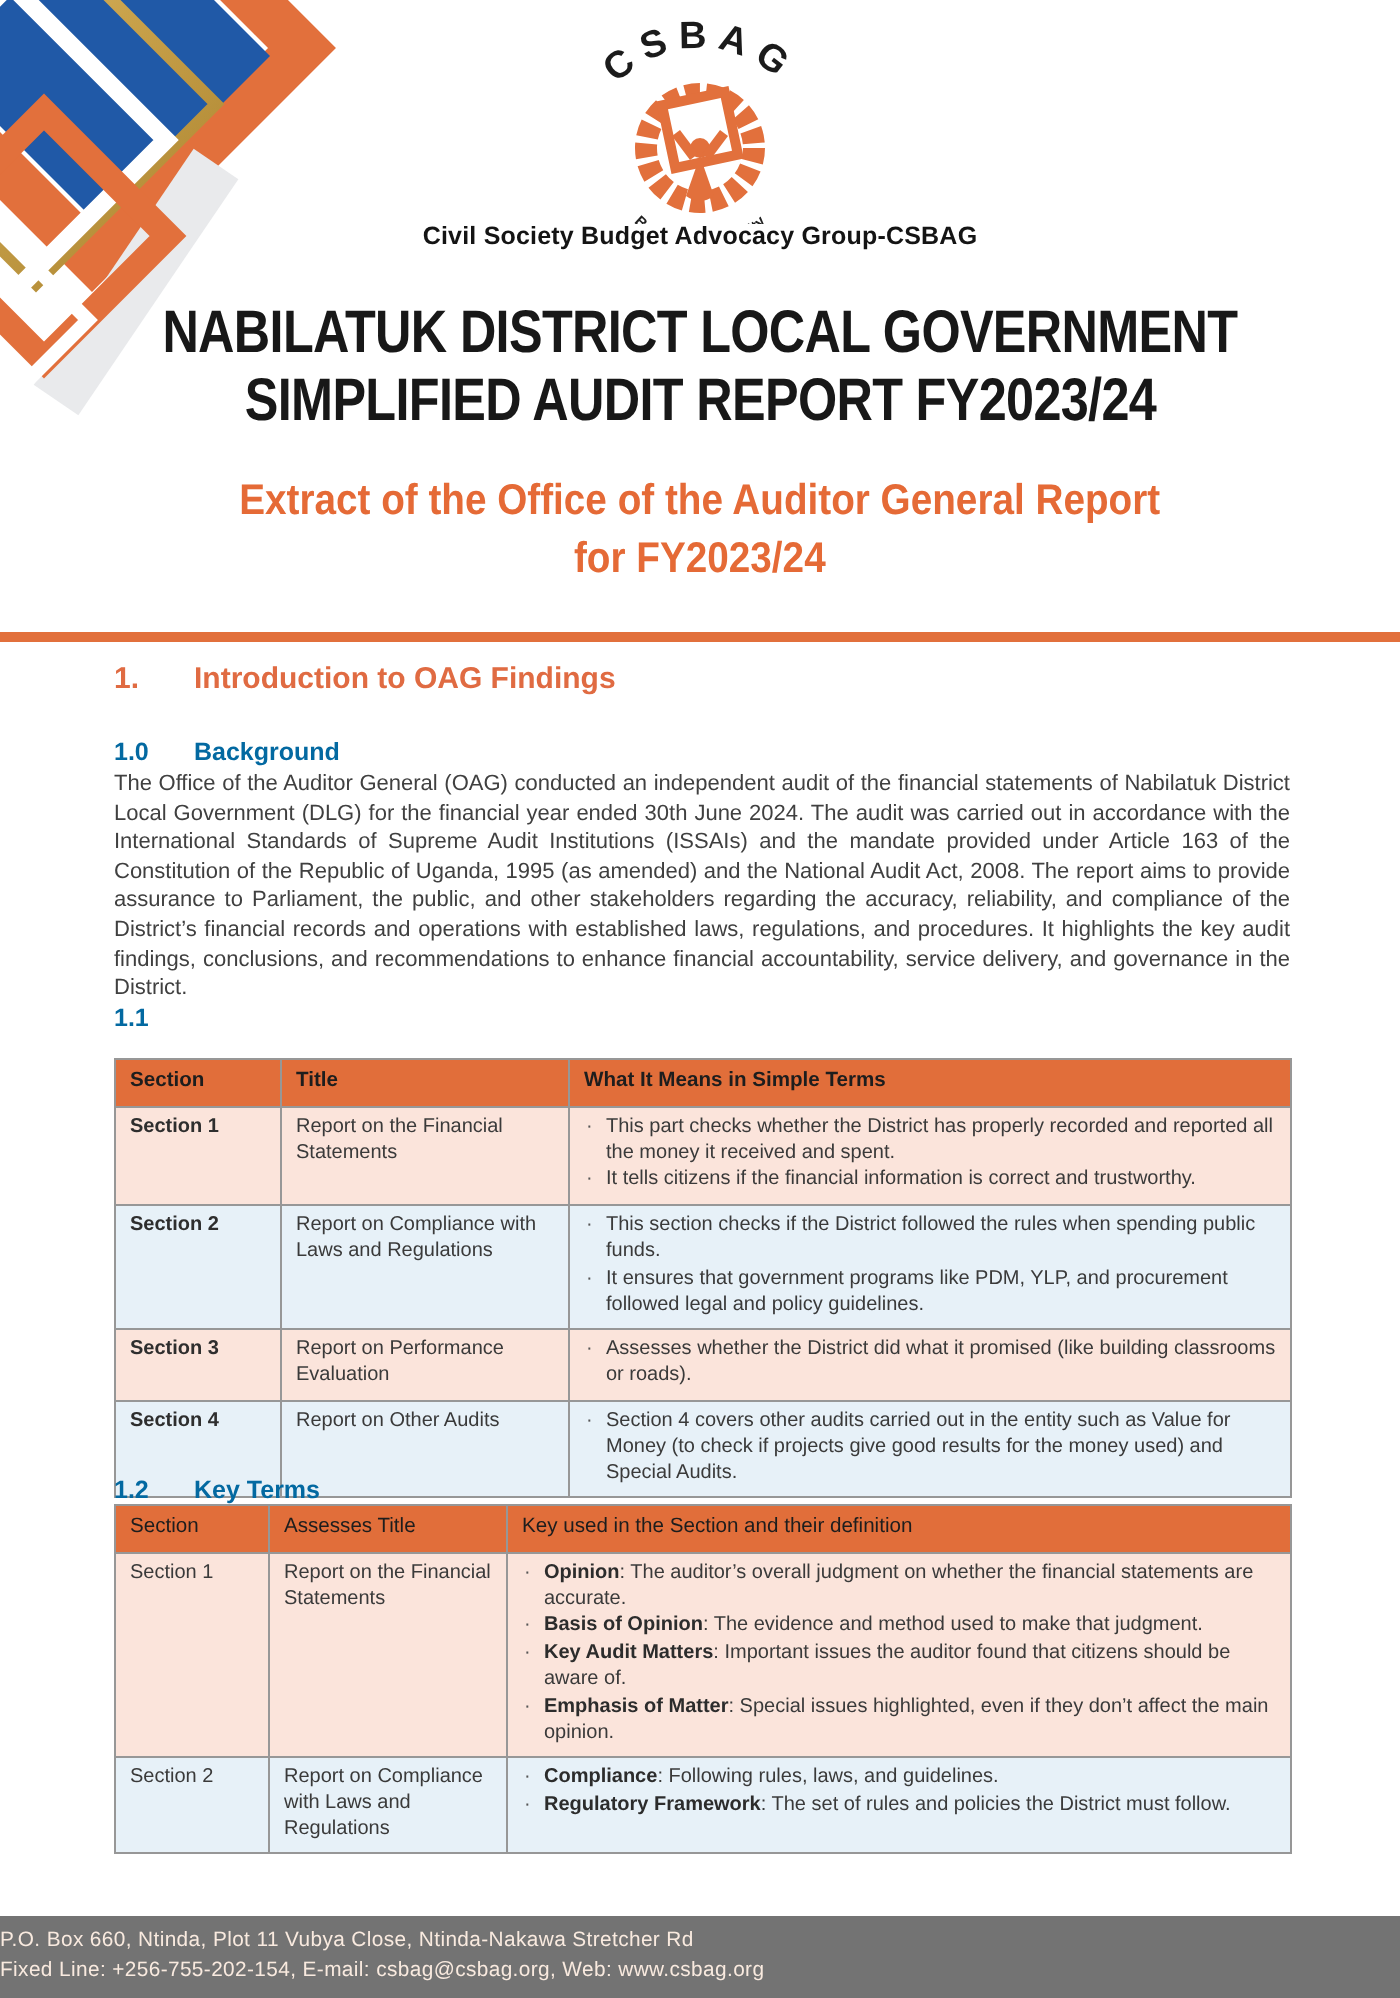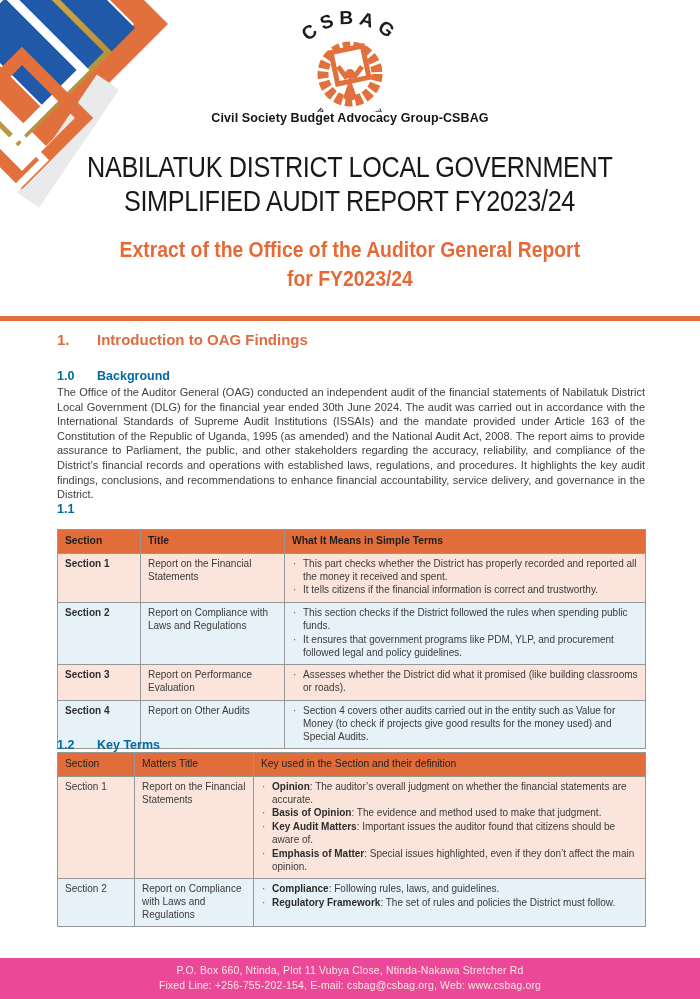--- a/index.html
+++ b/index.html
@@ -8,21 +8,21 @@
     font-family:"Liberation Sans",sans-serif;color:#3d3d3d;
   }
   
   .corner{position:absolute;top:0;left:0;width:250px;height:310px;}
   
   .logo-wrap{position:absolute;top:8px;left:0;right:0;text-align:center;}
   .org-name{position:absolute;top:111px;left:0;right:0;text-align:center;
     font-size:12.5px;font-weight:bold;color:#141414;letter-spacing:0.1px;}
   
   .title{position:absolute;top:150px;left:0;right:0;text-align:center;
-    font-weight:normal;color:#181818;font-size:30px;line-height:34px;letter-spacing:-0.4px;}
+    font-weight:bold;color:#181818;font-size:30px;line-height:34px;letter-spacing:-0.4px;}
   .title .tline{display:inline-block;white-space:nowrap;transform:scaleX(0.84);}
   .subtitle{position:absolute;top:236px;left:0;right:0;text-align:center;
     font-weight:bold;color:#E56A36;font-size:21.5px;line-height:29px;}
   .subtitle .tline{display:inline-block;white-space:nowrap;transform:scaleX(0.9);}
   .divider{position:absolute;top:316px;left:0;width:700px;height:5px;background:#E2703C;}
   
   .hrow{position:absolute;left:57px;width:588px;display:flex;}
   .hrow .num{width:40px;flex:0 0 40px;}
   .sec-heading{top:331px;color:#E06B42;font-weight:bold;font-size:15px;}
   .sub-heading{font-weight:bold;font-size:12.5px;color:#0369a1;}
@@ -43,22 +43,22 @@
   tr.row-pink td{background:#FBE4DB;}
   tr.row-blue td{background:#E7F1F8;}
   td.col-section b{color:#2e2e2e;}
   ul.blist{margin:0;padding:0;list-style:none;}
   ul.blist li{position:relative;padding-left:11px;margin:0 0 1px 0;}
   ul.blist li::before{content:"·";position:absolute;left:1px;top:0;color:#555;}
   ul.blist li b{color:#2c2c2c;}
   .tbl1{position:absolute;top:529px;left:57px;}
   .tbl2{position:absolute;top:752px;left:57px;}
   
-  .footer{position:absolute;left:0;bottom:0;width:700px;height:41px;background:#ec4899;
-    text-align:center;color:#F9EADF;font-size:10.4px;letter-spacing:0.2px;}
+  .footer{position:absolute;left:0;bottom:0;width:700px;height:41px;background:#737373;
+    color:#F9EADF;font-size:10.4px;letter-spacing:0.2px;}
   .footer .fl1{margin-top:7px;}
   .footer .fl2{margin-top:4px;}
 </style>
 </head>
 <body>
 
 <div class="page">
 
   <svg class="corner" viewBox="0 0 250 310" aria-hidden="true">
     <defs>
@@ -206,21 +206,21 @@
 
   <table class="rpt tbl2" id="keyterms-table">
     <colgroup>
         <col style="width:77px">
         <col style="width:119px">
         <col style="width:392px">
       </colgroup>
     <thead>
         <tr>
           <th>Section</th>
-          <th>Matters Title</th>
+          <th>Assesses Title</th>
           <th>Key used in the Section and their definition</th>
         </tr>
       </thead>
     <tbody>
         <tr class="row-pink">
           <td class="col-section">Section 1</td>
           <td>Report on the Financial Statements</td>
           <td>
             <ul class="blist">
               <li><b>Opinion</b>: The auditor’s overall judgment on whether the financial statements are accurate.</li>

